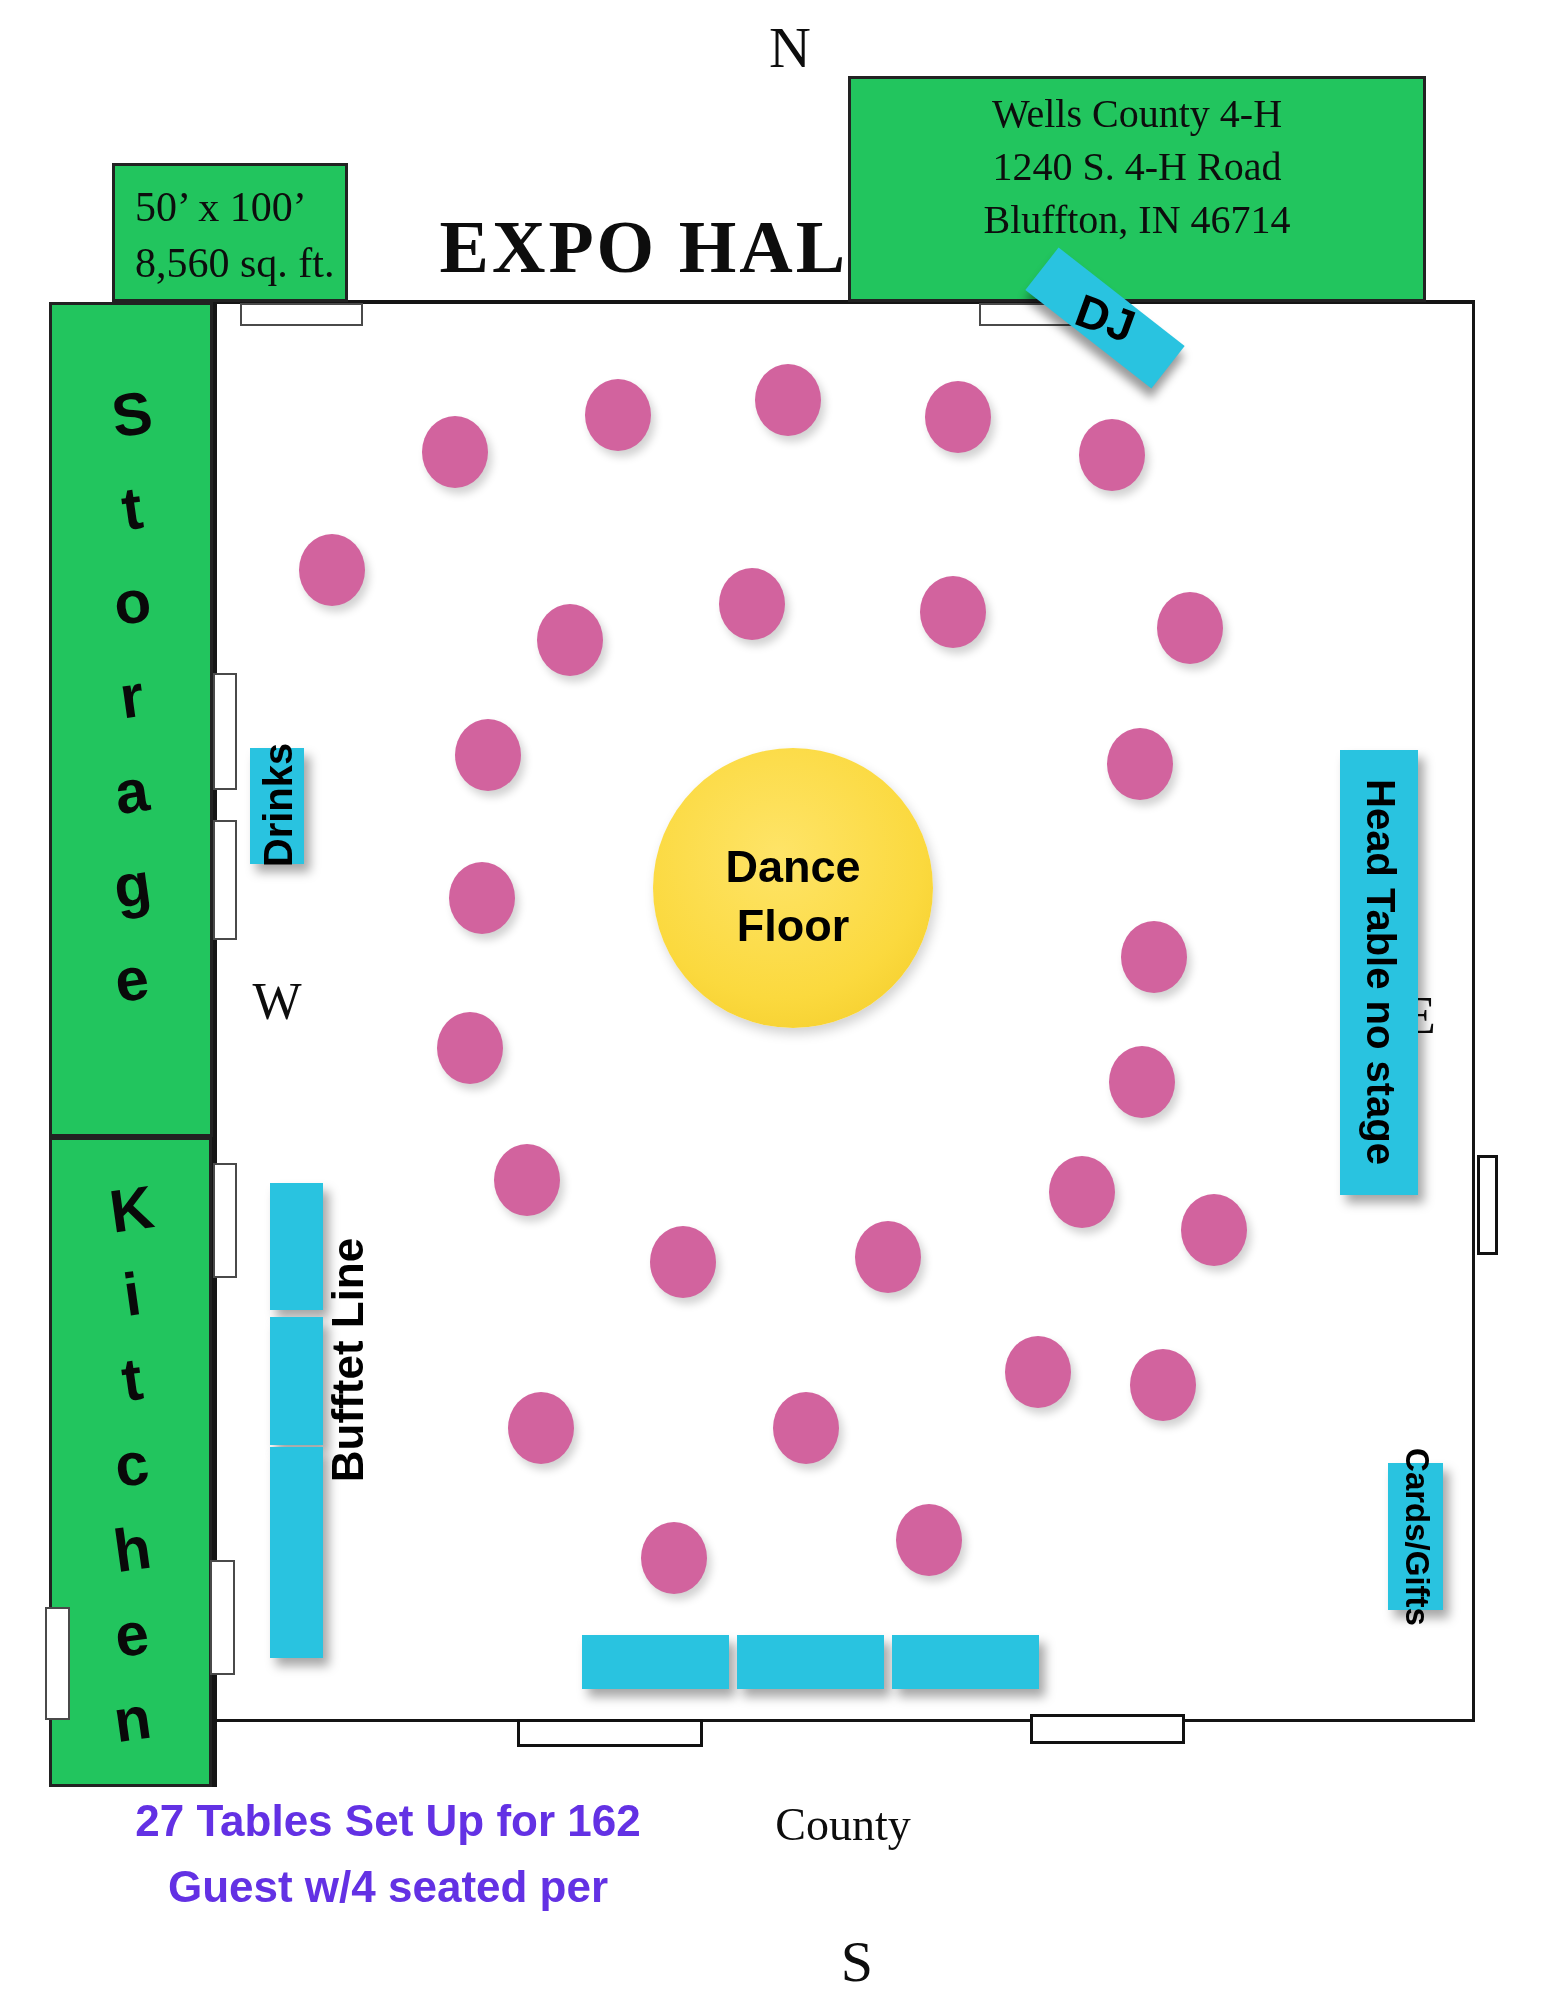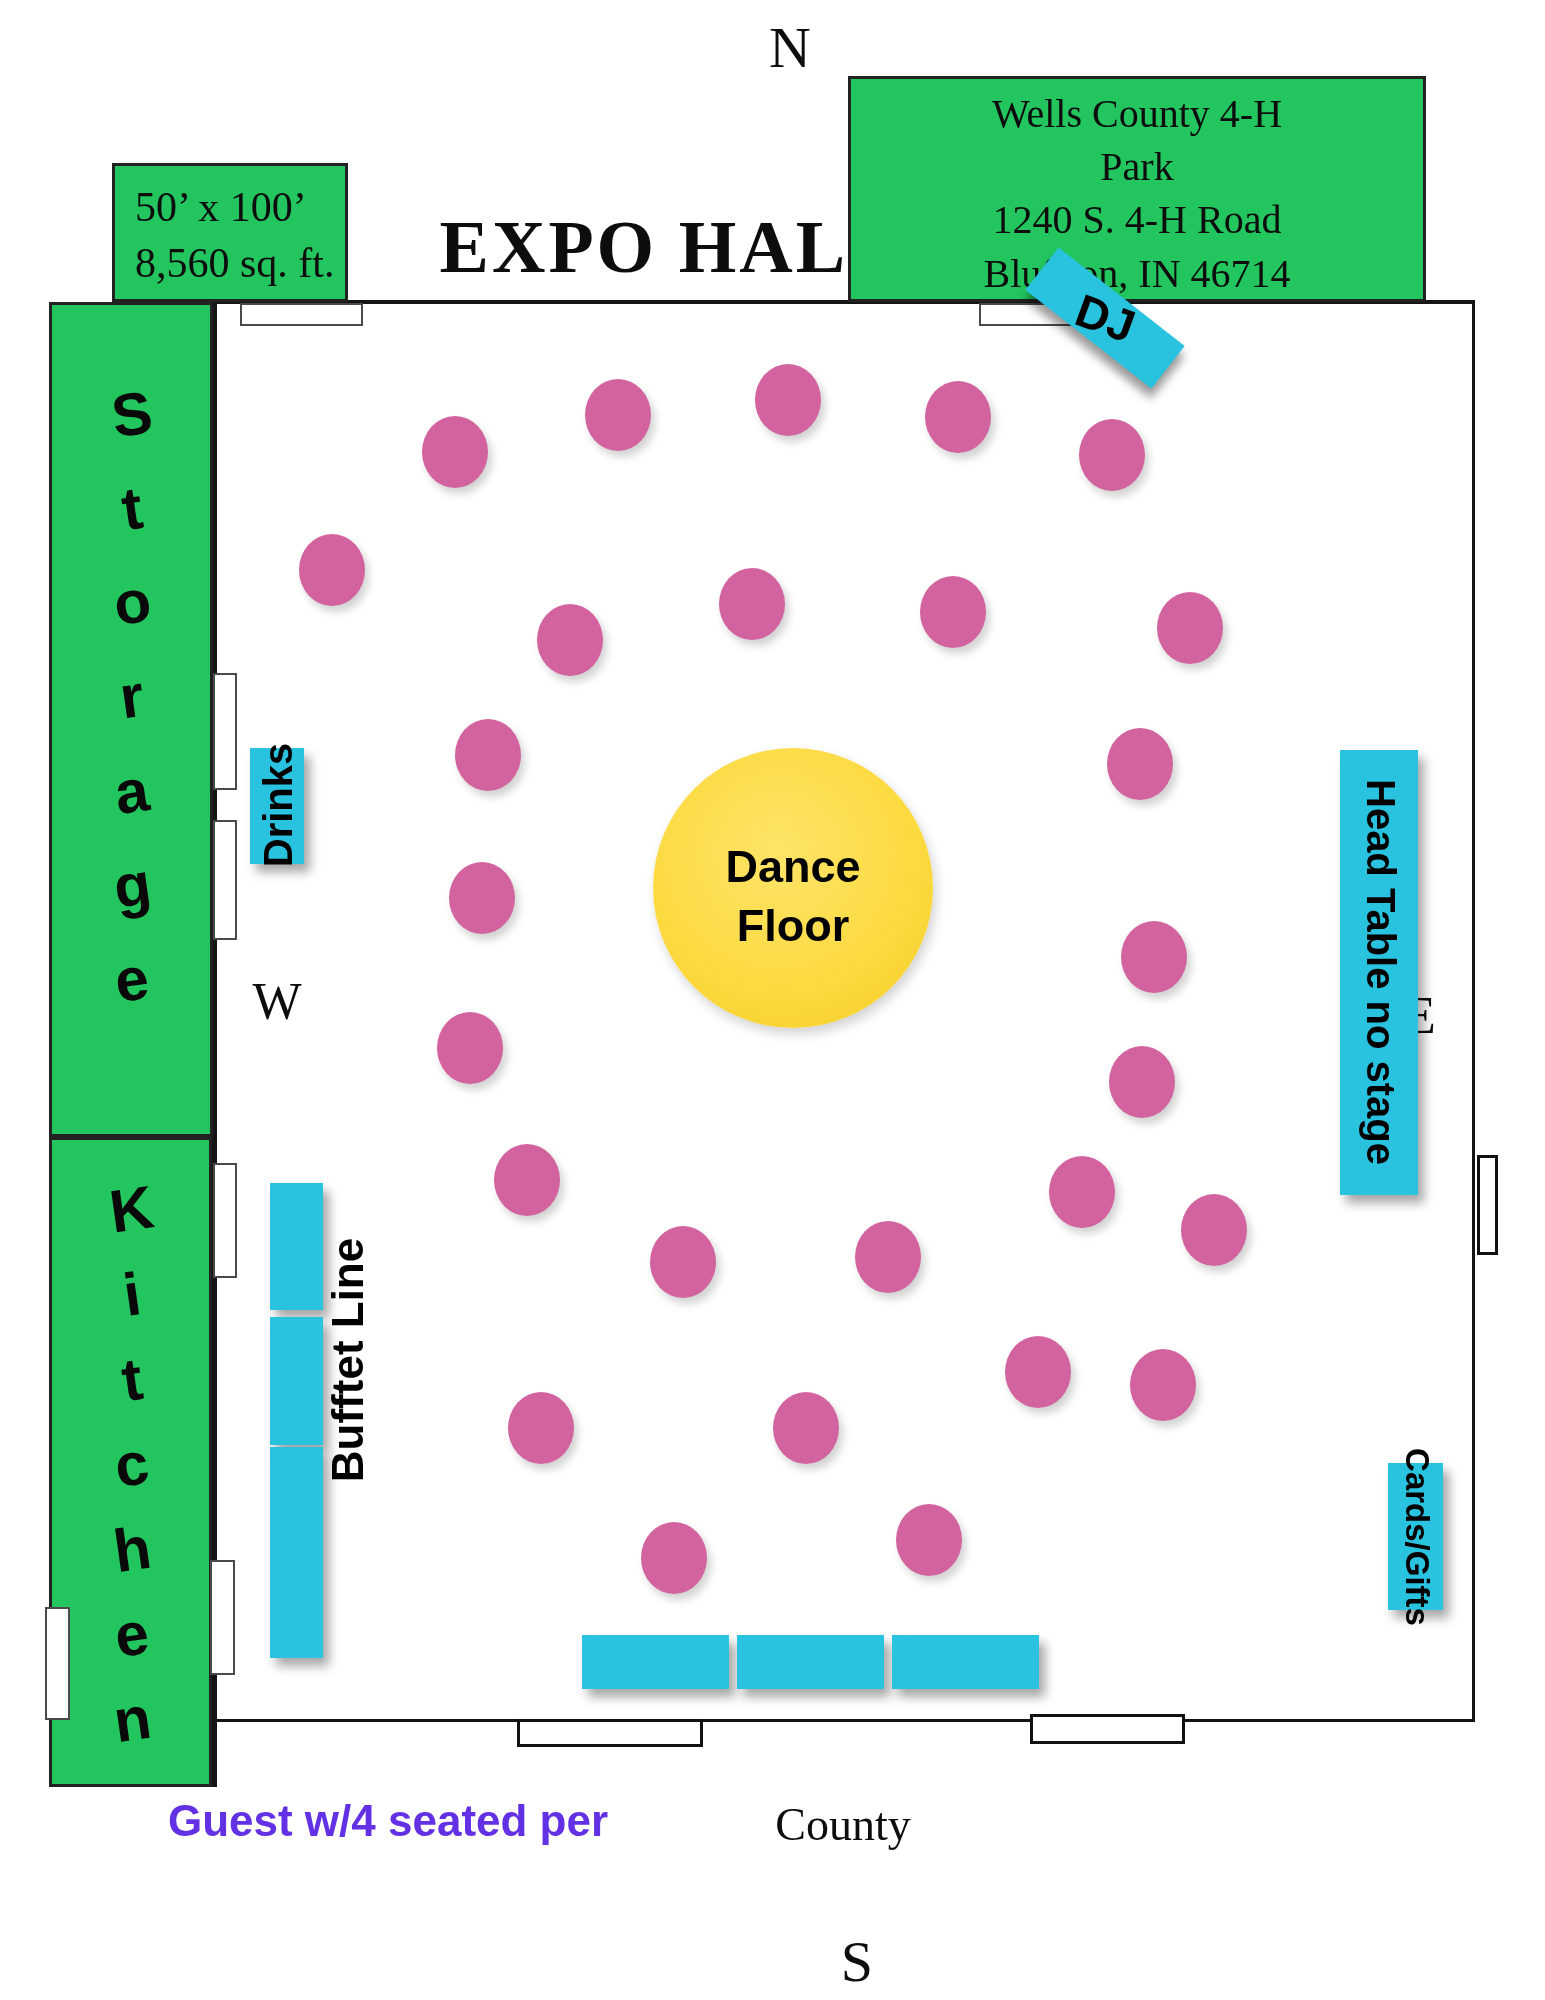--- a/index.html
+++ b/index.html
@@ -78,21 +78,20 @@
       <span>n</span>
     </div>
 
   <div class="room-box serif" id="info-box" style="left:112px;top:163px;width:236px;height:139px;">
     <div>50’ x 100’</div>
     <div>8,560 sq. ft.</div>
   </div>
   <div class="abs serif hcenter" id="title" style="left:670px;top:205px;">EXPO HALL</div>
   <div class="room-box serif" id="address-box" style="left:848px;top:76px;width:578px;height:226px;">
     <div>Wells County 4-H</div>
-    <div>Park</div>
     <div>1240 S. 4-H Road</div>
     <div>Bluffton, IN  46714</div>
   </div>
 
   <div class="abs serif compass hcenter" style="left:790px;top:14px;font-size:58px;">N</div>
   <div class="abs serif compass hcenter" style="left:857px;top:1928px;font-size:58px;">S</div>
   <div class="abs serif compass hcenter" style="left:277px;top:972px;font-size:52px;">W</div>
   <div class="abs serif compass hcenter" style="left:1420px;top:986px;font-size:52px;z-index:1;">E</div>
 
   <div id="dance-floor" style="left:653px;top:748px;width:280px;height:280px;text-align:right;">
@@ -165,16 +164,17 @@
 
   <div id="cake-layer">
       <div class="cyan-rect" style="left: 582px; top: 1635px; width: 147px; height: 54px;"></div>
       <div class="cyan-rect" style="left: 737px; top: 1635px; width: 147px; height: 54px;"></div>
       <div class="cyan-rect" style="left: 892px; top: 1635px; width: 147px; height: 54px;"></div>
     </div>
 
   <div class="abs serif hcenter" style="left:843px;top:1798px;font-size:46px;">County</div>
 
   <div class="abs" id="note" style="left:108px;top:1788px;width:560px;">
+    <div>27 Tables Set Up for 162</div>
     <div>Guest w/4 seated per</div>
   </div>
 
 </div>
 
 </body></html>

